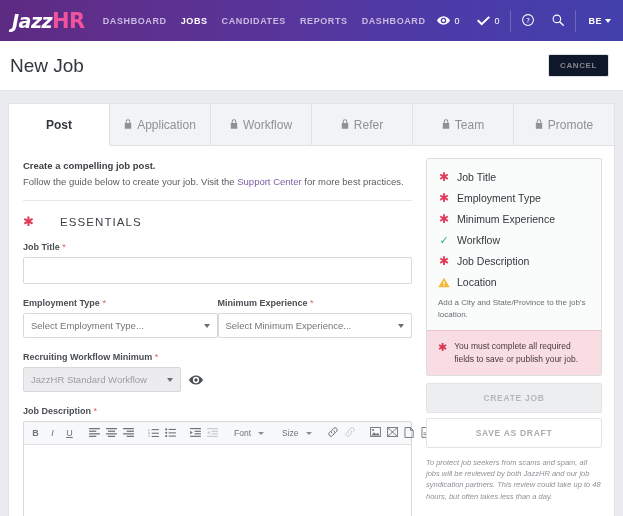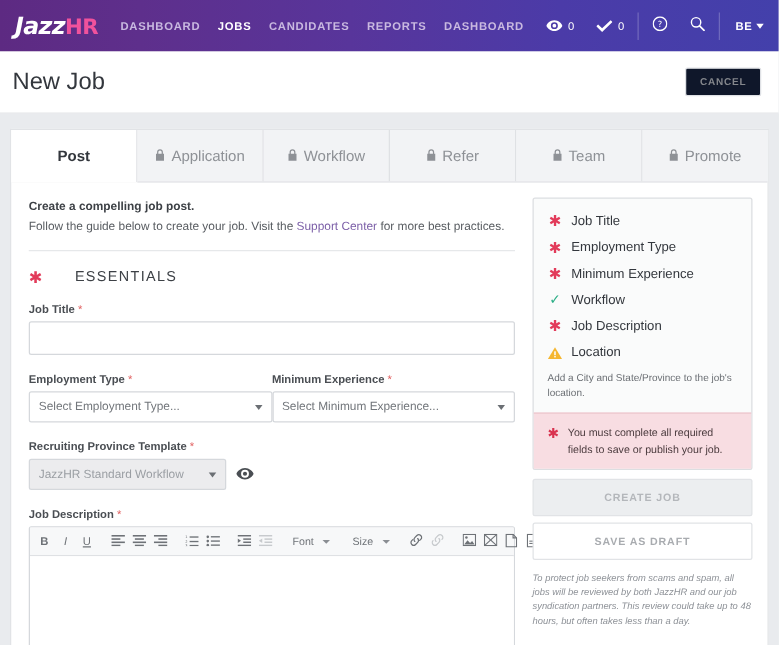--- a/index.html
+++ b/index.html
@@ -17,21 +17,21 @@
     display: flex; align-items: center;
     padding: 0 8px 0 12px;
     position: relative;
   }
   .logo { display: flex; align-items: baseline; margin-right: 18px; letter-spacing: -0.5px; }
   .logo .jazz {
     font-size: 19px; font-weight: bold; color: #ffffff;
     font-style: italic; font-family: "DejaVu Sans", sans-serif;
   }
   .logo .hr {
-    font-size: 17px; font-weight: bold; color: #f0529c;
+    font-size: 21px; font-weight: bold; color: #f0529c;
     font-family: "DejaVu Sans", sans-serif;
   }
   .navlinks { display: flex; align-items: center; gap: 14px; }
   .navlink {
     color: #c9b9e0; font-size: 9px; font-weight: bold;
     letter-spacing: 0.6px; text-decoration: none; cursor: pointer;
     white-space: nowrap;
   }
   .navlink.active { color: #ffffff; }
   .nav-right {
@@ -410,21 +410,21 @@
           <div>
             <label class="field-label"><span>Minimum Experience</span> <span class="req">*</span></label>
             <div class="select-box">
               <span>Select Minimum Experience...</span>
               <span class="sel-caret"></span>
             </div>
           </div>
         </div>
 
         <div class="field-block">
-          <label class="field-label"><span>Recruiting Province Template</span> <span class="req">*</span></label>
+          <label class="field-label"><span>Recruiting Workflow Minimum</span> <span class="req">*</span></label>
           <div class="wf-row">
             <div class="select-box disabled">
               <span>JazzHR Standard Workflow</span>
               <span class="sel-caret"></span>
             </div>
             <span class="eye-btn">
               <span>
                 <svg width="14" height="10" viewBox="0 0 20 13">
                     <path d="M10 0C5 0 1.4 3.6 0 6.5 1.4 9.4 5 13 10 13s8.6-3.6 10-6.5C18.6 3.6 15 0 10 0zm0 11a4.5 4.5 0 110-9 4.5 4.5 0 010 9z" fill="#4a4e53"></path>
                     <circle cx="10" cy="6.5" r="2.4" fill="#4a4e53"></circle>

